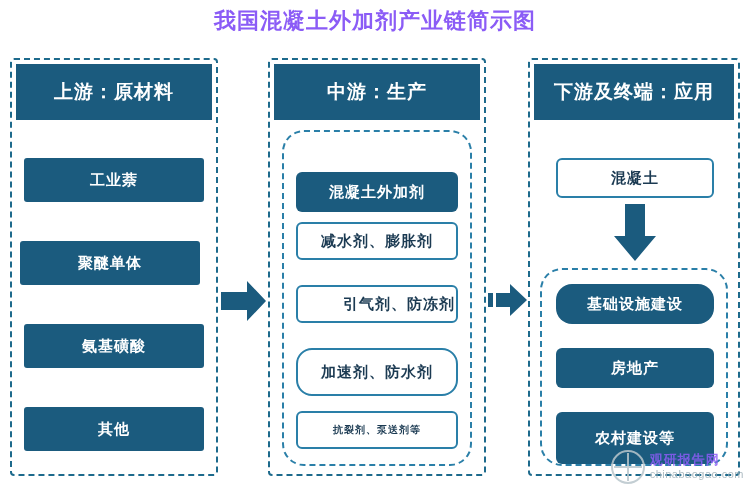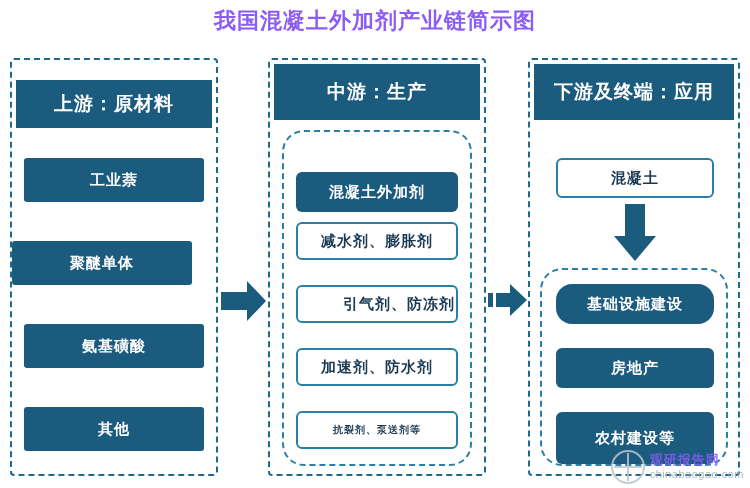--- a/index.html
+++ b/index.html
@@ -145,40 +145,40 @@
     color: #9fb0b8;
     letter-spacing: 0.5px;
   }
 </style>
 </head>
 <body>
 
 <div id="page-title">我国混凝土外加剂产业链简示图</div>
 
 <div class="column" style="left:10px; top:58px; width:208px; height:418px;"></div>
-<div class="col-header" style="left:16px; top:80px; width:196px; height:48px;">上游：原材料</div>
+<div class="col-header" style="left:16px; top:64px; width:196px; height:56px;">上游：原材料</div>
 
 <div class="box-filled" style="left:24px; top:158px; width:180px; height:44px;">工业萘</div>
-<div class="box-filled" style="left:12px; top:241px; width:180px; height:44px;">聚醚单体</div>
+<div class="box-filled" style="left:20px; top:241px; width:180px; height:44px;">聚醚单体</div>
 <div class="box-filled" style="left:24px; top:324px; width:180px; height:44px;">氨基磺酸</div>
 <div class="box-filled" style="left:24px; top:407px; width:180px; height:44px;">其他</div>
 
 <svg class="arrow-h" style="left:221px; top:278px;" width="46" height="46" viewBox="0 0 46 46">
   <polygon points="0,14 26,14 26,3 45,23 26,43 26,32 0,32" fill="#1b5b7e"></polygon>
 </svg>
 
 <div class="column" style="left:268px; top:58px; width:218px; height:418px;"></div>
 <div class="col-header" style="left:274px; top:64px; width:206px; height:56px;">中游：生产</div>
 
 <div class="inner-dashed" style="left:282px; top:130px; width:190px; height:336px;"></div>
 
 <div class="box-filled" style="left:296px; top:172px; width:162px; height:40px; border-radius:6px;">混凝土外加剂</div>
 <div class="box-outline" style="left:296px; top:222px; width:162px; height:38px;">减水剂、膨胀剂</div>
 <div class="box-outline" style="left:296px; top:285px; width:162px; height:38px;padding-left:44px;">引气剂、防冻剂</div>
-<div class="box-outline" style="left:296px; top:348px; width:162px; height:38px;">加速剂、防水剂</div>
+<div class="box-outline" style="left:296px; top:348px; width:162px; height:48px;border-radius:16px;">加速剂、防水剂</div>
 <div class="box-outline" style="left:296px; top:411px; width:162px; height:38px; font-size:10px;">抗裂剂、泵送剂等</div>
 
 <svg class="arrow-h" style="left:488px; top:282px;" width="40" height="36" viewBox="0 0 40 36">
   <polygon points="0,11 5,11 5,25 0,25" fill="#1b5b7e"></polygon>
   <polygon points="8,11 22,11 22,2 39,18 22,34 22,25 8,25" fill="#1b5b7e"></polygon>
 </svg>
 
 <div class="column" style="left:528px; top:58px; width:212px; height:418px;"></div>
 <div class="col-header" style="left:534px; top:64px; width:200px; height:56px;">下游及终端：应用</div>
 

